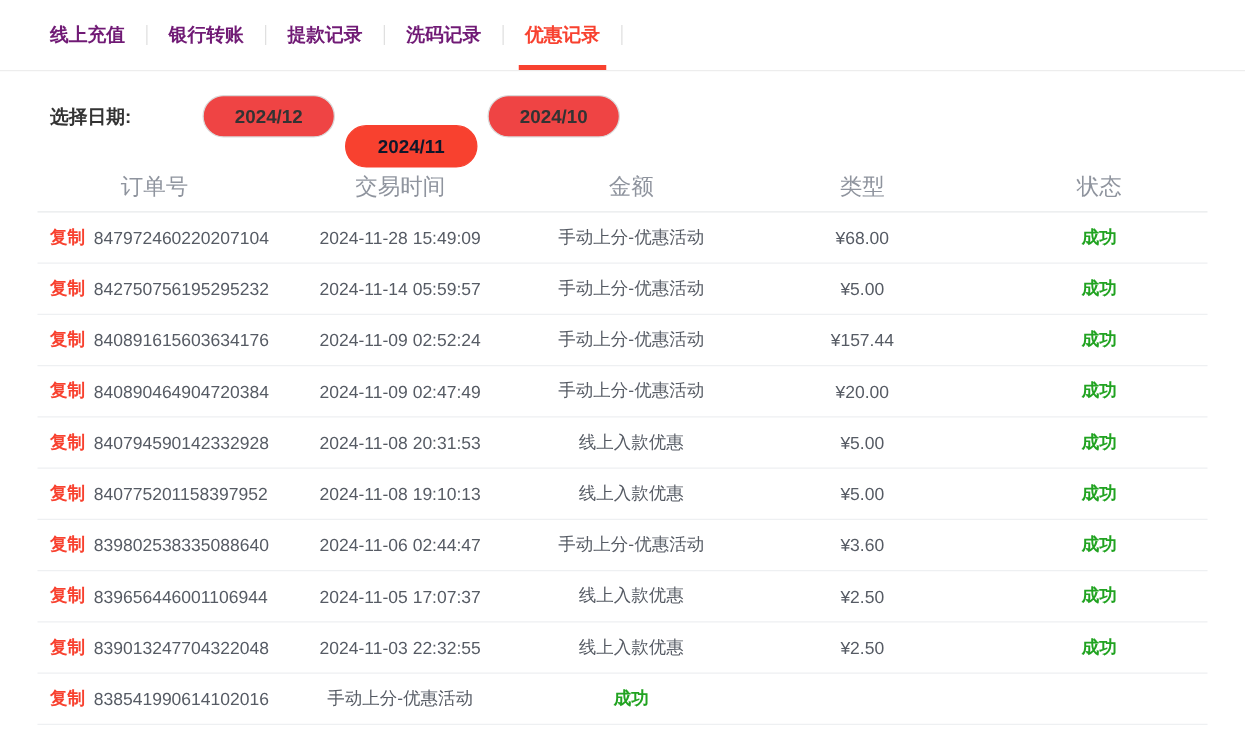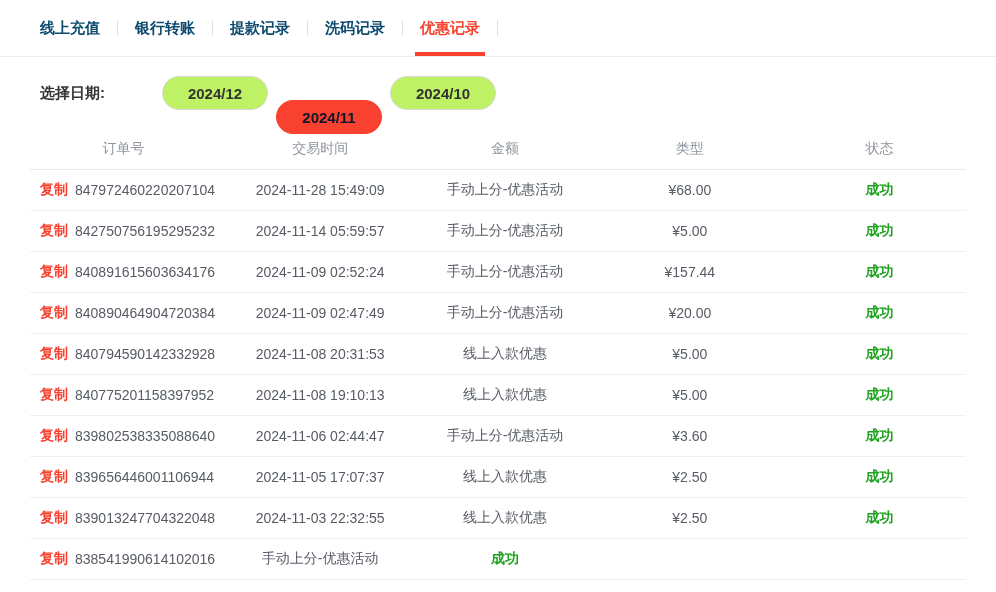--- a/index.html
+++ b/index.html
@@ -11,21 +11,21 @@
     display: flex;
     align-items: center;
     height: 57px;
     padding-left: 40px;
     border-bottom: 1px solid #ededed;
     position: relative;
   }
   .tab {
     font-size: 15px;
     font-weight: bold;
-    color: #0c4a6e;
+    color: #701a75;
     cursor: pointer;
     position: relative;
     height: 100%;
     display: flex;
     align-items: center;
     white-space: nowrap;
   }
   .tab.active { color: var(--accent); }
   .tab.active::after {
     content: "";
@@ -56,21 +56,21 @@
     font-size: 15px;
     font-weight: bold;
     color: #333;
     margin-right: 10px;
   }
   .pill {
     min-width: 106px;
     height: 34px;
     border-radius: 17px;
     border: 1px solid #d9d9d9;
-    background: #bef264;
+    background: #ef4444;
     color: #333;
     font-size: 15px;
     font-weight: bold;
     display: flex;
     align-items: center;
     justify-content: center;
     margin-right: 8px;
     cursor: pointer;
     font-family: inherit;
   }
@@ -90,21 +90,21 @@
     grid-template-columns: 20% 22% 17.5% 22% 18.5%;
     align-items: center;
     height: 41px;
     border-bottom: 1px solid #eef0f2;
   }
   .tr.head {
     height: 42px;
     border-bottom: 1px solid #e8eaec;
   }
   .th {
-    font-size: 14px;
+    font-size: 18px;
     color: #8f949e;
     text-align: center;
   }
   .td {
     font-size: 14px;
     color: #565b64;
     text-align: center;
     white-space: nowrap;
     overflow: hidden;
   }

